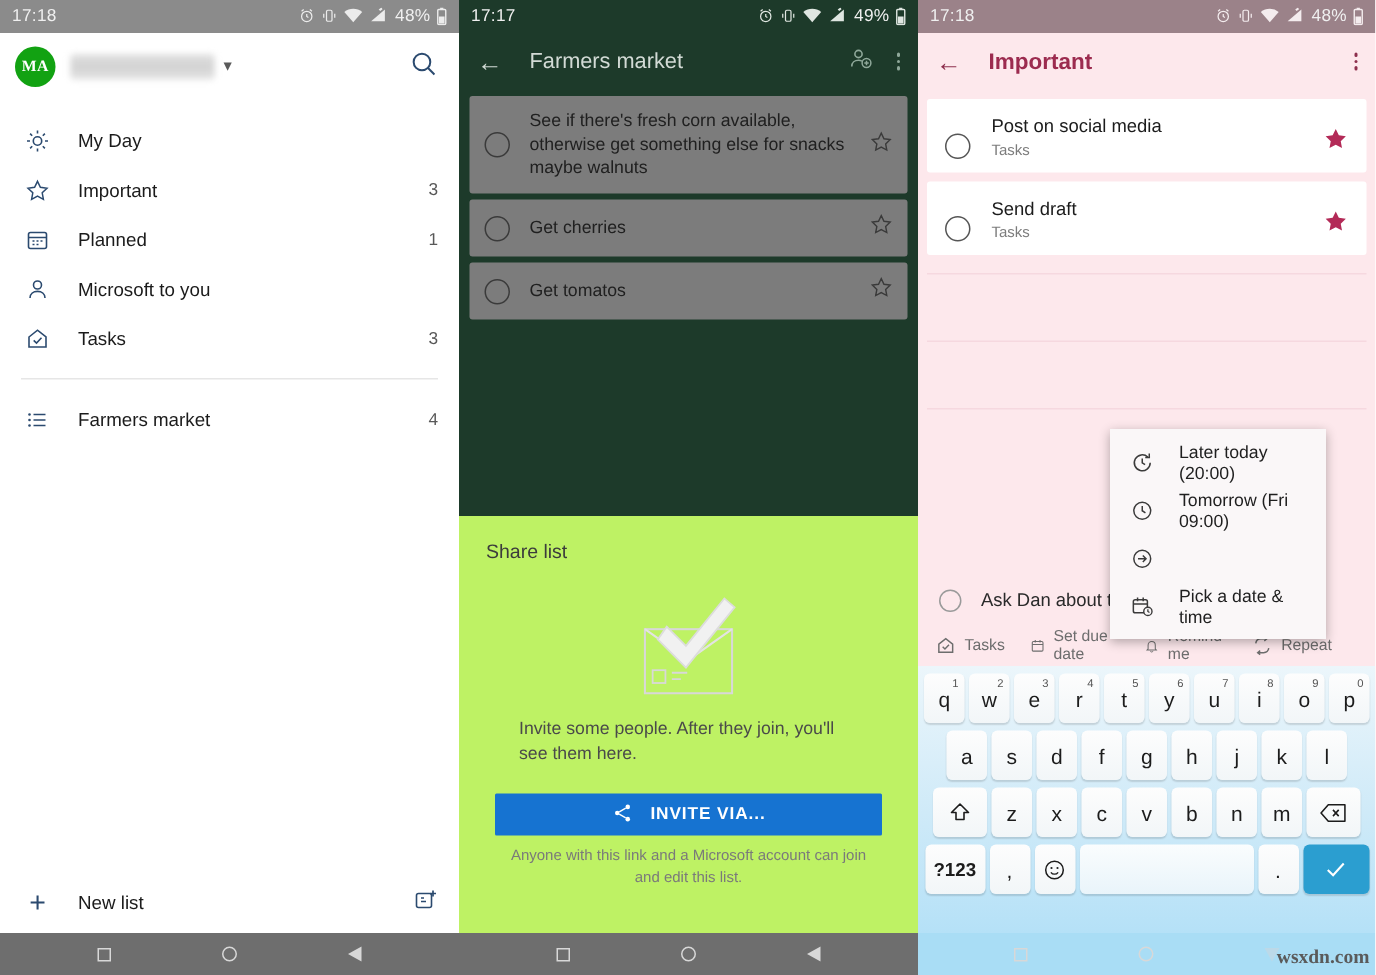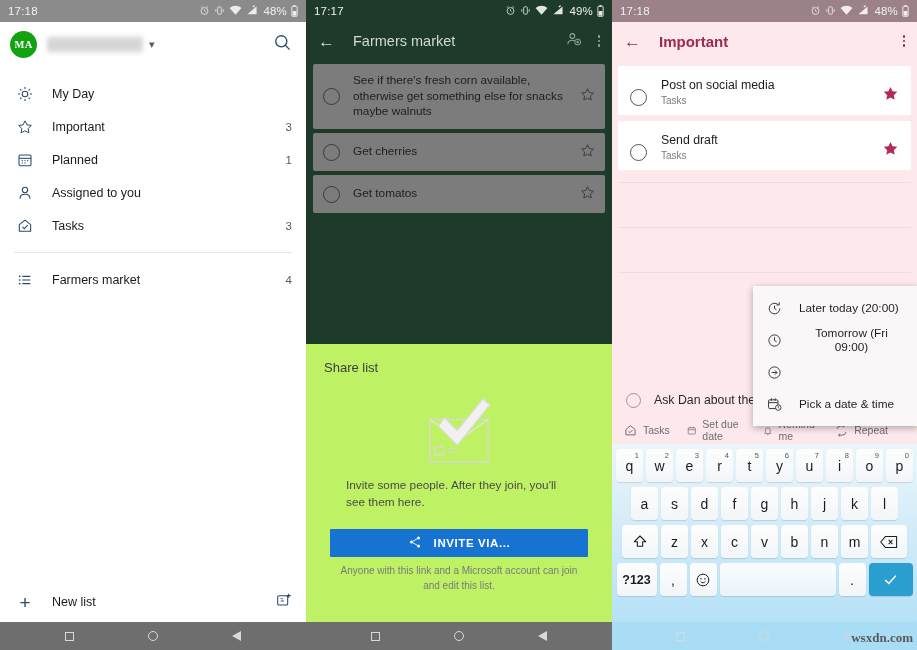--- a/index.html
+++ b/index.html
@@ -179,23 +179,23 @@
   .nt-text u { text-decoration: underline; }
   .nt-toolbar {
     position: absolute; left: 0; right: 0; top: 418px; height: 24px;
     display: flex; align-items: center; padding: 0 12px; gap: 0;
     font-size: 10.5px; color: #6d6d6d;
   }
   .tb-item { display: flex; align-items: center; gap: 6px; margin-right: 17px; color: #6d6d6d;}
 
   
   .menu {
-    position: absolute; left: 141px; top: 286px; width: 165px;
+    position: absolute; left: 128px; top: 286px; width: 144px;
     background: #faf7f8; box-shadow: 0 2px 7px rgba(0,0,0,.3);
-    padding: 6px 0; z-index: 40; text-align: center;
+    padding: 6px 0; z-index: 40;
   }
   .menu-item {
     display: flex; align-items: center; height: 32px; padding: 0 14px;
     font-size: 11.8px; color: #1f1f1f;
   }
   .menu-ic { width: 20px; flex: 0 0 20px; color: #3b3b3b; display:flex; align-items:center;}
   .menu-lb { margin-left: 12px; }
 
   
   .kb {
@@ -304,21 +304,21 @@
         <span class="nav-label">Planned</span>
         <span class="nav-count">1</span>
       </div>
       <div class="nav-item">
         <span class="nav-ic">
           <svg width="16" height="16" viewBox="0 0 24 24">
               <circle cx="12" cy="7.5" r="4" fill="none" stroke="currentColor" stroke-width="1.6"></circle>
               <path d="M4.5 20.5c0-4.2 3.4-6.6 7.5-6.6s7.5 2.4 7.5 6.6" fill="none" stroke="currentColor" stroke-width="1.6"></path>
             </svg>
         </span>
-        <span class="nav-label">Assigned to you</span>
+        <span class="nav-label">Microsoft to you</span>
         <span class="nav-count"></span>
       </div>
       <div class="nav-item">
         <span class="nav-ic">
           <svg width="16" height="16" viewBox="0 0 24 24">
               <path d="M3.5 10 12 3.2 20.5 10v10h-17z" fill="none" stroke="currentColor" stroke-width="1.6"></path>
               <path d="M8.2 13.3 11 16l5-5.2" fill="none" stroke="currentColor" stroke-width="1.6"></path>
             </svg>
         </span>
         <span class="nav-label">Tasks</span>

